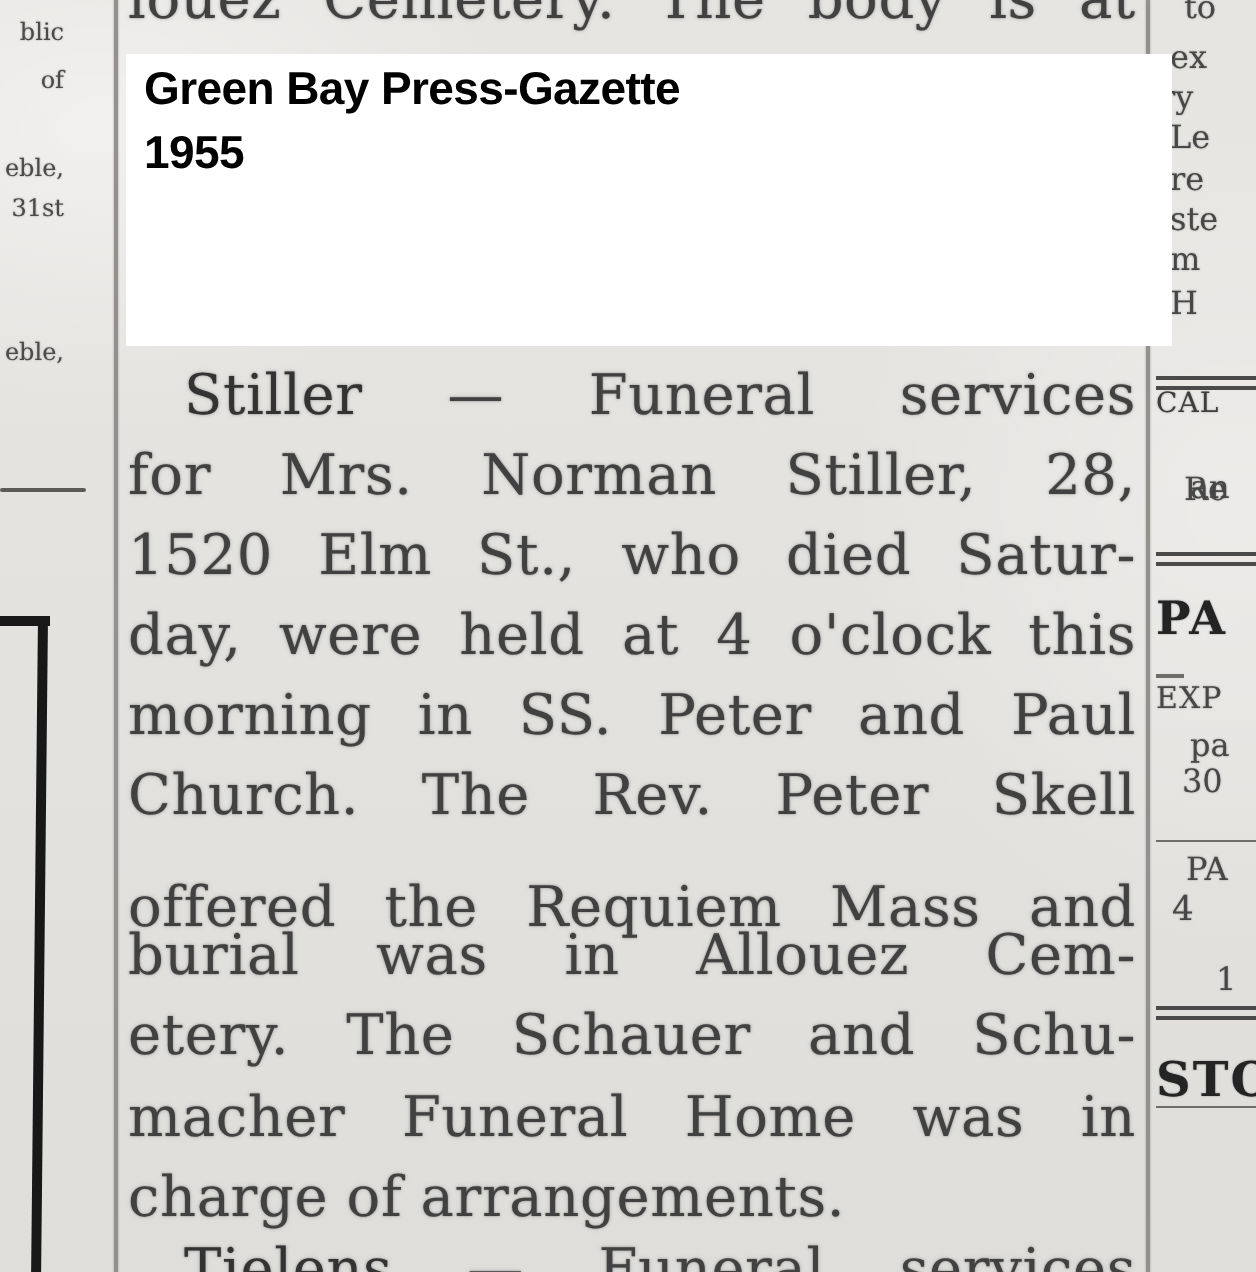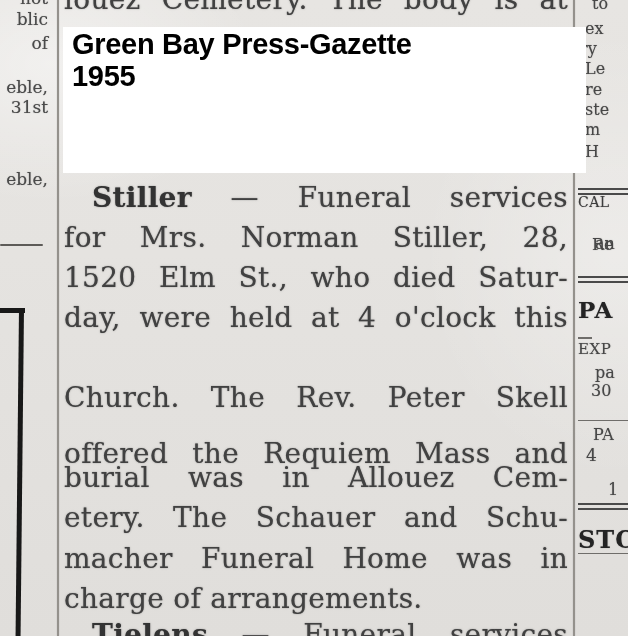--- a/index.html
+++ b/index.html
@@ -21,36 +21,36 @@
     font-family:"DejaVu Serif", serif;
   }
   
   .vrule{position:absolute;top:0;bottom:0;width:2px;background:var(--rule);box-shadow:0 0 1px rgba(90,90,90,.6);}
   .vrule.left{left:57px;}
   .vrule.right{left:573px;}
 
   
   .left-margin{position:absolute;left:0;top:0;width:52px;height:636px;}
   .left-margin .frag{
-    position:absolute;right:4px;white-space:nowrap;
-    font-size:17px;color:#4a4a4a;text-shadow:0 0 1px rgba(70,70,70,.5);
+    position:absolute;right:20px;white-space:nowrap;
+    font-size:12px;color:#4a4a4a;text-shadow:0 0 1px rgba(70,70,70,.5);
   }
   .lrule{position:absolute;left:0;top:244px;width:43px;height:2px;background:#5d5b58;border-radius:1px;}
   .adbox-h{position:absolute;left:0;top:308px;width:25px;height:5px;background:#181818;}
   .adbox-v{position:absolute;left:19px;top:308px;width:5px;height:330px;background:#181818;transform:rotate(0.6deg);transform-origin:top center;}
 
   
   .main-col{position:absolute;left:64px;top:0;width:504px;height:636px;}
   .line{
     position:absolute;left:0;right:0;line-height:34px;font-size:28px;
     color:var(--ink);letter-spacing:.3px;
     text-shadow:0 0 1px rgba(65,65,65,.55), 0 0 2.5px rgba(100,100,100,.22);
     text-align:justify;text-align-last:justify;
   }
-  .line .lead{font-weight:bold;color:#333;}
+  .line .lead{font-weight:normal;color:#333;}
   .line.flush{text-align:left;text-align-last:left;}
   .line.indent{text-indent:28px;}
 
   
   .right-margin{position:absolute;left:578px;top:0;width:50px;height:636px;}
   .right-margin .frag{
     position:absolute;white-space:nowrap;font-size:16px;color:#474747;
     text-shadow:0 0 1px rgba(70,70,70,.5);
   }
   .right-margin .caps{font-size:14px;letter-spacing:.5px;color:#3d3d3d;}
@@ -58,21 +58,21 @@
   .right-margin .smallcaps{font-size:15px;letter-spacing:.5px;}
   .rrule{position:absolute;left:0;width:50px;height:2px;background:var(--darkrule);}
   .rrule.thin{height:1px;background:#6f6d6a;}
   .rrule.mini{width:14px;height:2px;background:#6f6d6a;}
 
   
   .overlay{
     position:absolute;left:63px;top:27px;width:523px;height:146px;
     background:var(--overlay_bg);z-index:5;padding:1px 0 0 9px;
     font-family:"Liberation Sans", sans-serif;font-weight:bold;
-    color:var(--overlay_text);font-size:29px;line-height:32px;letter-spacing:-0.3px;
+    color:var(--overlay_text);font-size:23px;line-height:32px;letter-spacing:-0.3px;
   }
   .overlay div{white-space:nowrap;overflow:hidden;}
 </style>
 </head>
 <body>
 
 <div class="page">
 
   <div class="left-margin">
     <span class="frag" style="top:-12px">not</span>
@@ -94,20 +94,21 @@
 
     <div class="line indent" style="top:181px">
       <span class="lead">Stiller</span>
       <span>—</span>
       <span>Funeral services</span>
     </div>
 
     <div class="line" style="top:221px">for Mrs. Norman Stiller, 28,</div>
     <div class="line" style="top:261px">1520 Elm St., who died Satur-</div>
     <div class="line" style="top:301px">day, were held at 4 o'clock this</div>
+    <div class="line" style="top:341px">morning in SS. Peter and Paul</div>
     <div class="line" style="top:381px">Church. The Rev. Peter Skell</div>
     <div class="line" style="top:437px">offered the Requiem Mass and</div>
     <div class="line" style="top:461px">burial was in Allouez Cem-</div>
     <div class="line" style="top:501px">etery. The Schauer and Schu-</div>
     <div class="line" style="top:542px">macher Funeral Home was in</div>
     <div class="line flush" style="top:582px">charge of arrangements.</div>
 
     <div class="line indent" style="top:618px">
       <span class="lead">Tielens</span>
       <span>—</span>

